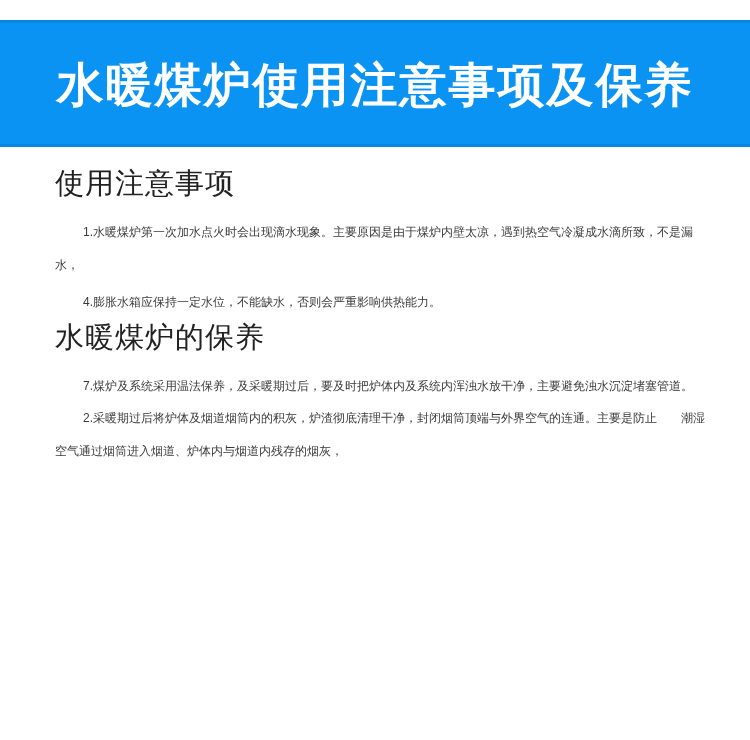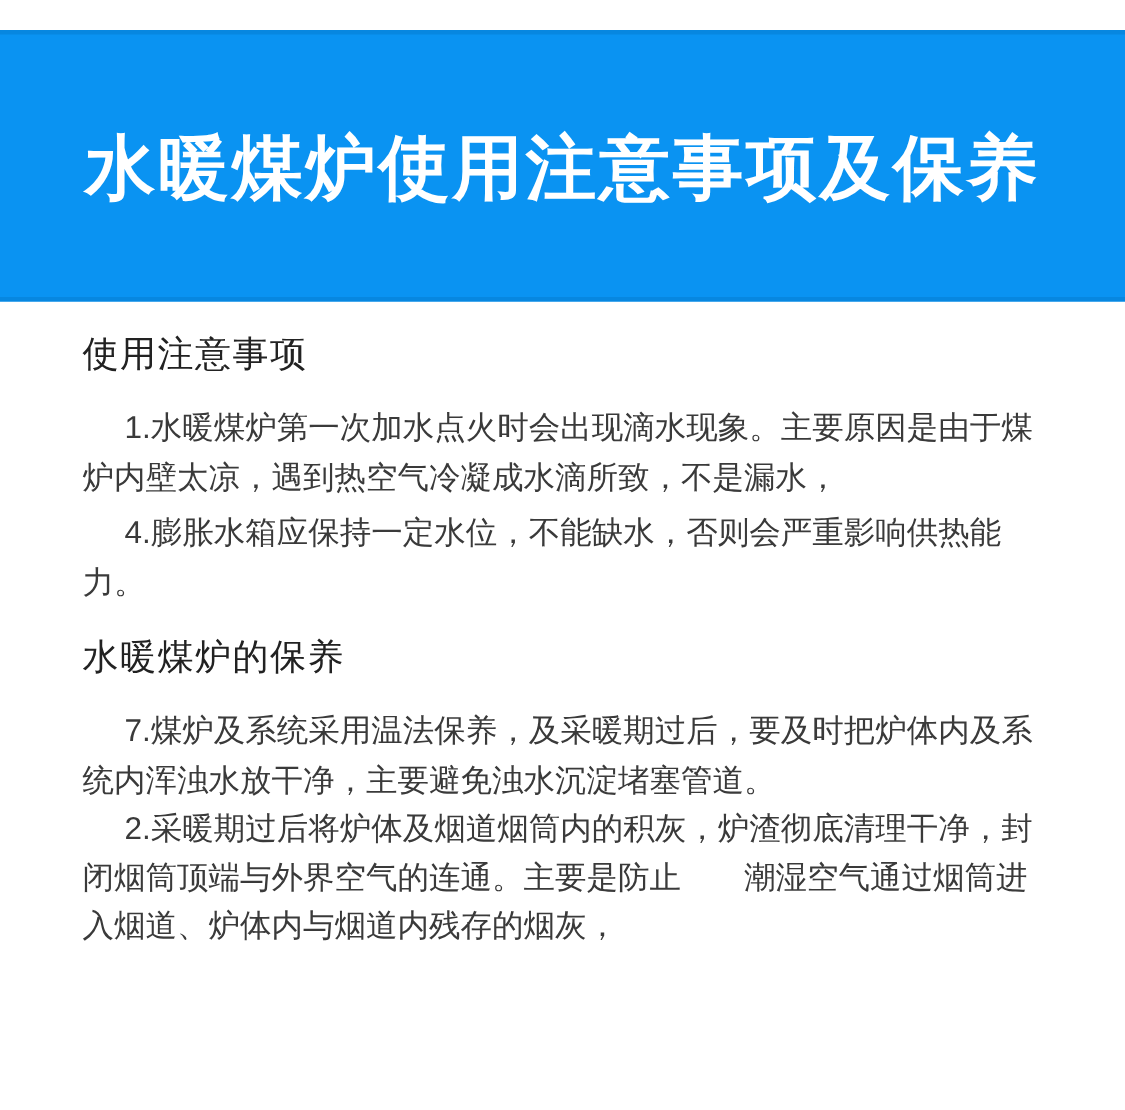--- a/index.html
+++ b/index.html
@@ -8,21 +8,21 @@
     height: 740px;
     background: #ffffff;
     overflow: hidden;
     font-family: "Liberation Sans", "DejaVu Sans", sans-serif;
   }
   .page { width: 750px; height: 740px; position: relative; }
 
   
   .banner {
     margin-top: 20px;
-    height: 181px;
+    height: 127px;
     box-sizing: border-box;
     background: #0a93f2;
     border-top: 3px solid #0787e0;
     border-bottom: 3px solid #0787e0;
     display: flex;
     align-items: center;
     justify-content: center;
   }
   .banner h1 {
     margin: 0;
@@ -34,32 +34,32 @@
     white-space: nowrap;
   }
 
   
   .content {
     padding: 0 45px 0 55px;
   }
   .content section { margin: 0; }
   .content h2 {
     margin: 0;
-    font-size: 24px;
+    font-size: 29px;
     line-height: 36px;
     font-weight: 500;
     color: #222222;
     letter-spacing: 1px;
   }
   .content section:nth-of-type(1) h2 { margin-top: 18px; }
-  .content section:nth-of-type(2) h2 { margin-top: 16px; }
+  .content section:nth-of-type(2) h2 { margin-top: 0; }
   .content h2 + p { margin-top: 15px; }
   .content p {
     margin: 0;
-    font-size: 21px;
+    font-size: 12px;
     line-height: 32.5px;
     color: #3a3a3a;
     text-indent: 28px;
     text-align: left;
     word-break: normal;
   }
   .content section:nth-of-type(1) p:nth-of-type(2) { margin-top: 5px; }
 </style>
 </head>
 <body>

